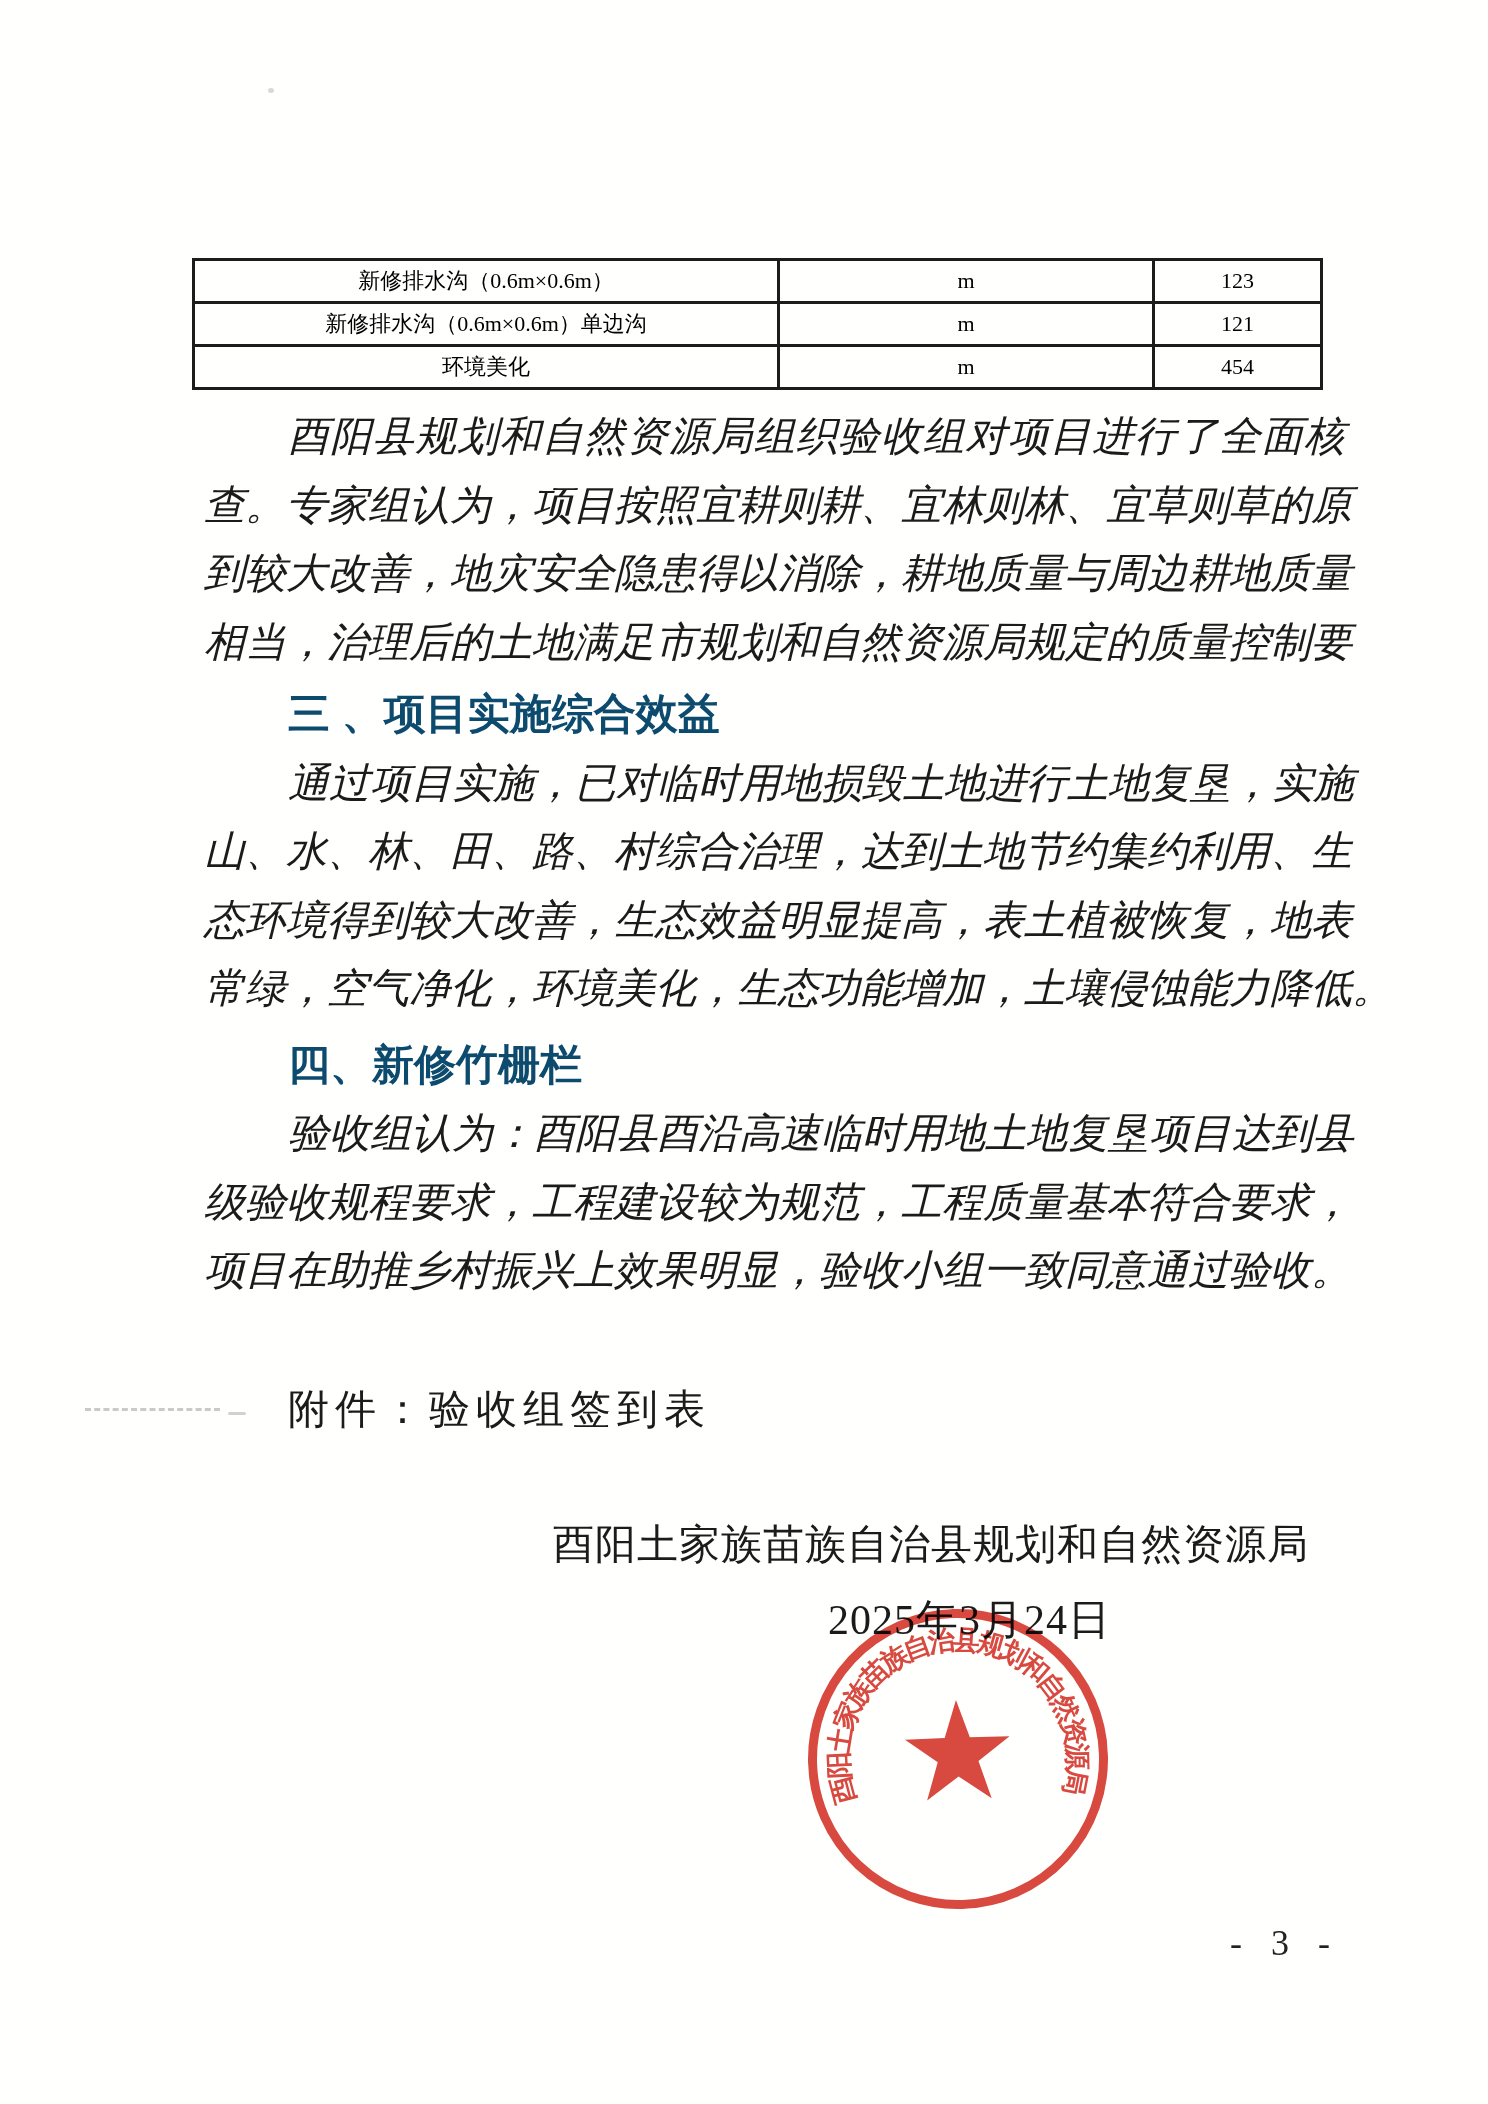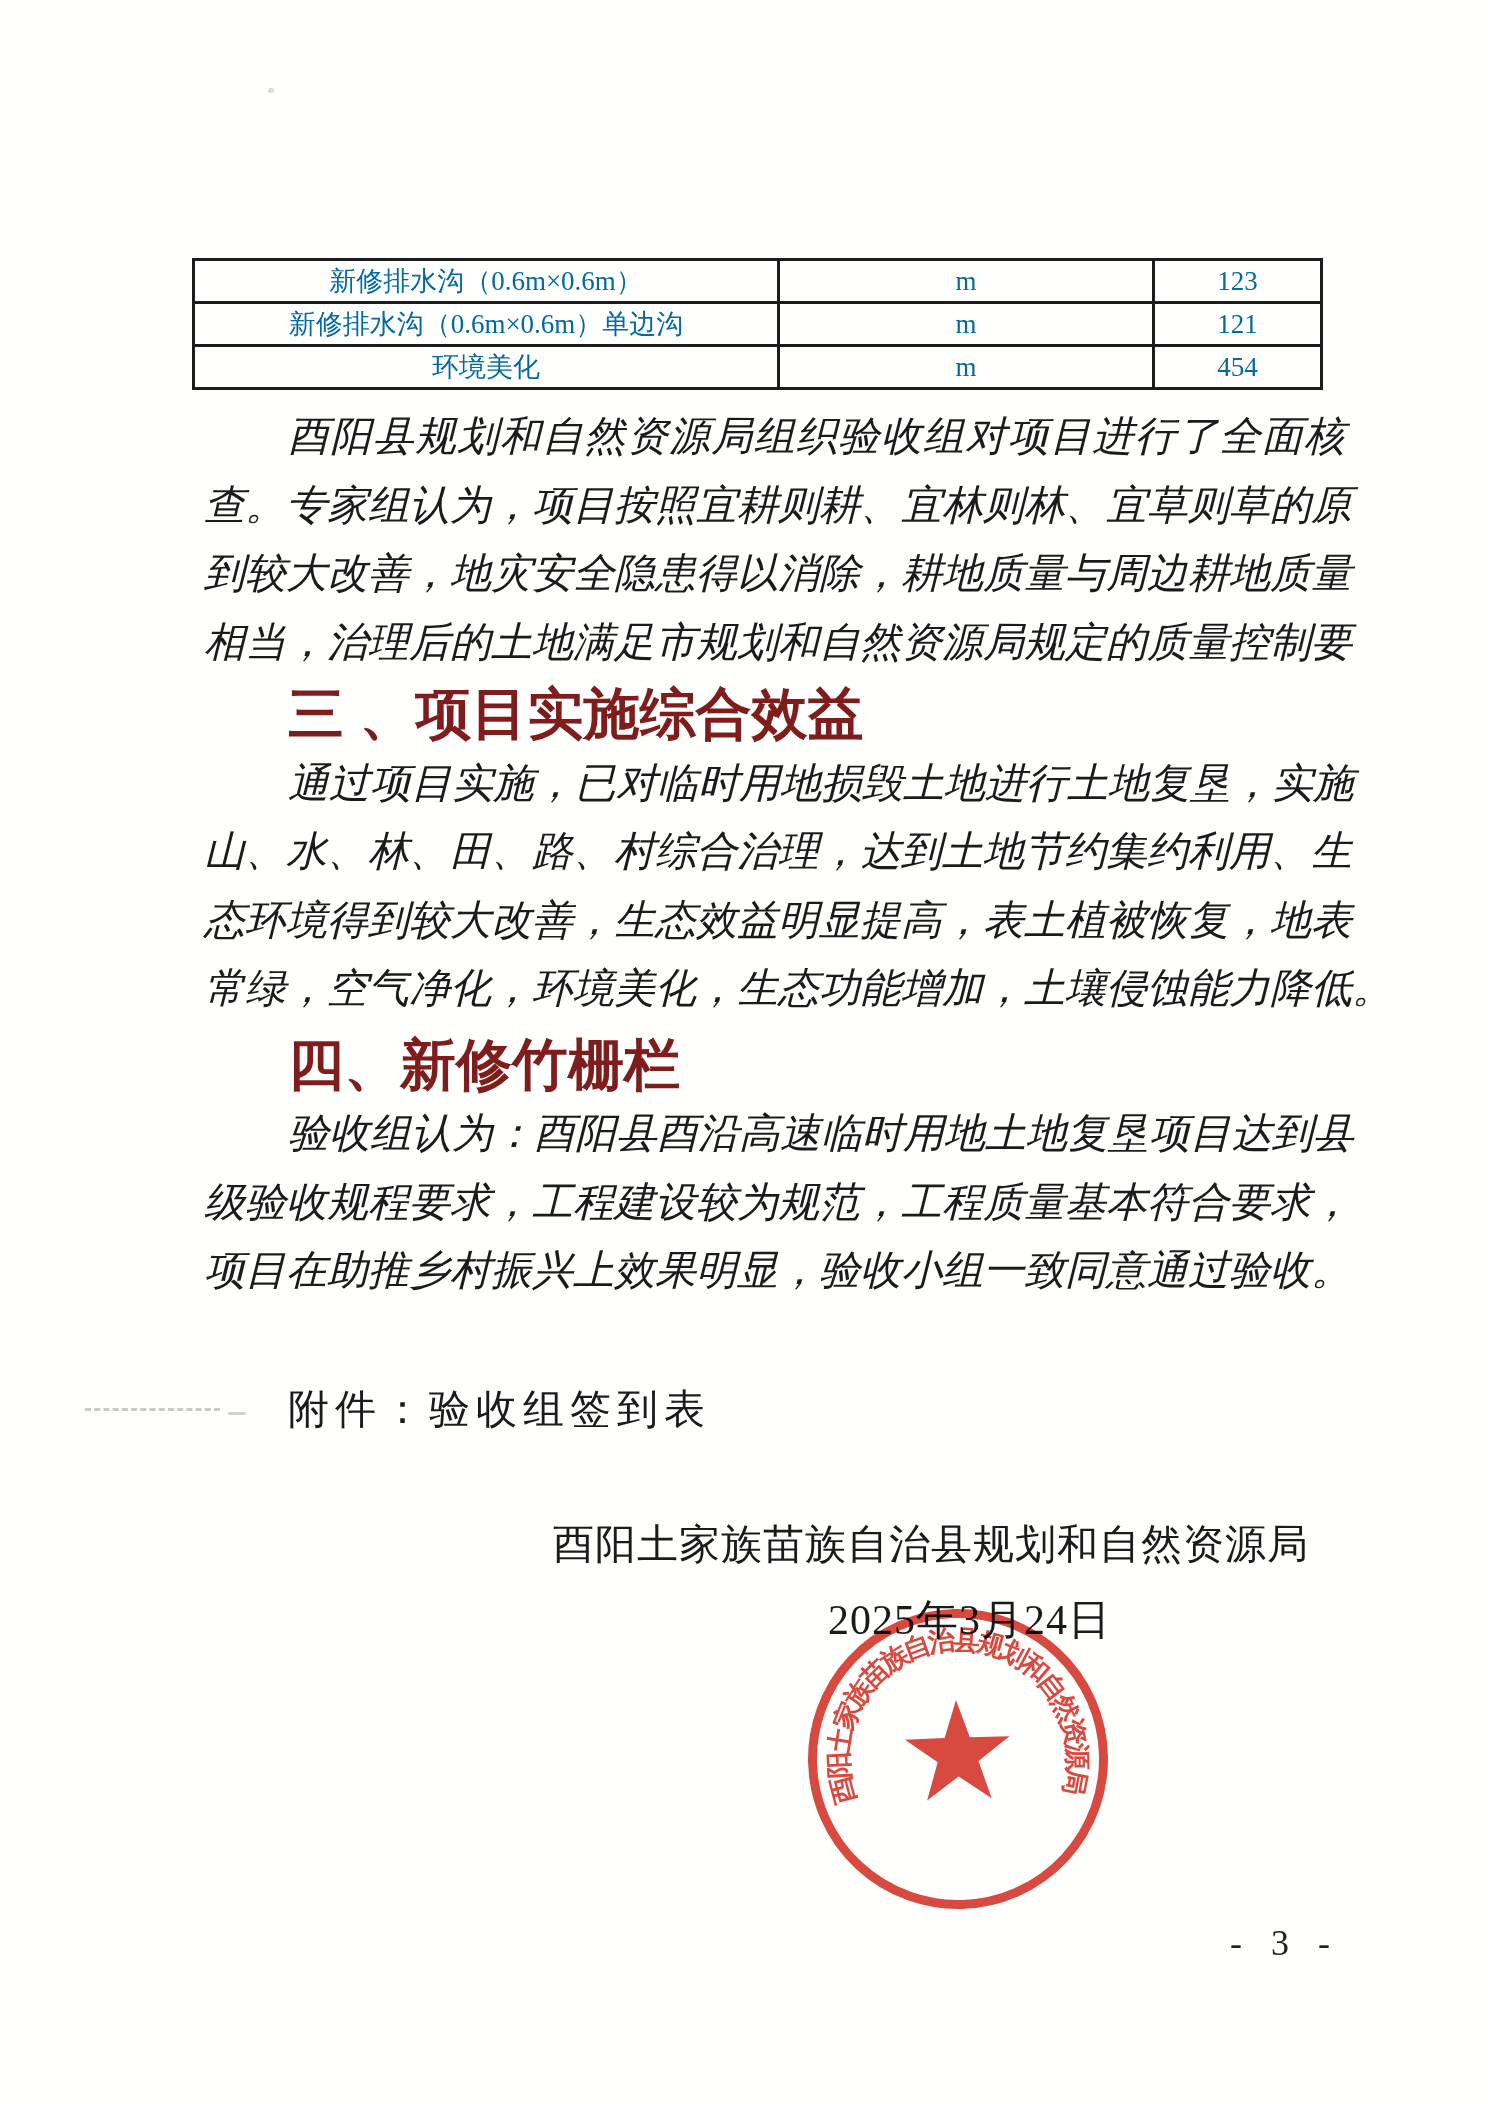--- a/index.html
+++ b/index.html
@@ -13,42 +13,42 @@
   }
   
   .qty-table{
     position:absolute;left:192px;top:258px;
     width:1128px;border-collapse:collapse;table-layout:fixed;
   }
   .qty-table td{
     border:3px solid #1c1c1c;
     height:40px;
     text-align:center;vertical-align:middle;
-    font-size:27px;line-height:1;
+    font-size:22px;line-height:1;
     padding:0;
-    color:#0369a1;
+    color:#000000;
   }
   
   .flow{
     position:absolute;left:204px;top:402px;width:1141px;
     font-size:41px;color:#1b1b1b;
   }
   .line{
     line-height:68.5px;height:68.5px;
     text-align:justify;text-align-last:justify;
     white-space:nowrap;
     font-style:italic;
   }
   .line.first{text-indent:84px;}
   .line.last{text-align-last:left;white-space:normal;}
   .heading{
     font-family:"Liberation Sans","DejaVu Sans",sans-serif;
-    font-weight:700;font-size:56px;
+    font-weight:700;font-size:42px;
     line-height:68.5px;height:68.5px;
-    padding-left:84px;color:#7f1d1d;
+    padding-left:84px;color:#0c4a6e;
   }
   .h-benefits{margin-top:4px;}
   .h-opinion{margin-top:8px;}
   .attachment{
     margin-top:70px;line-height:68.5px;height:68.5px;
     padding-left:84px;letter-spacing:6px;font-family:Liberation Serif, serif;
   }
   .signature{
     margin-top:67px;line-height:68.5px;height:68.5px;
     padding-left:349px;letter-spacing:1px;

